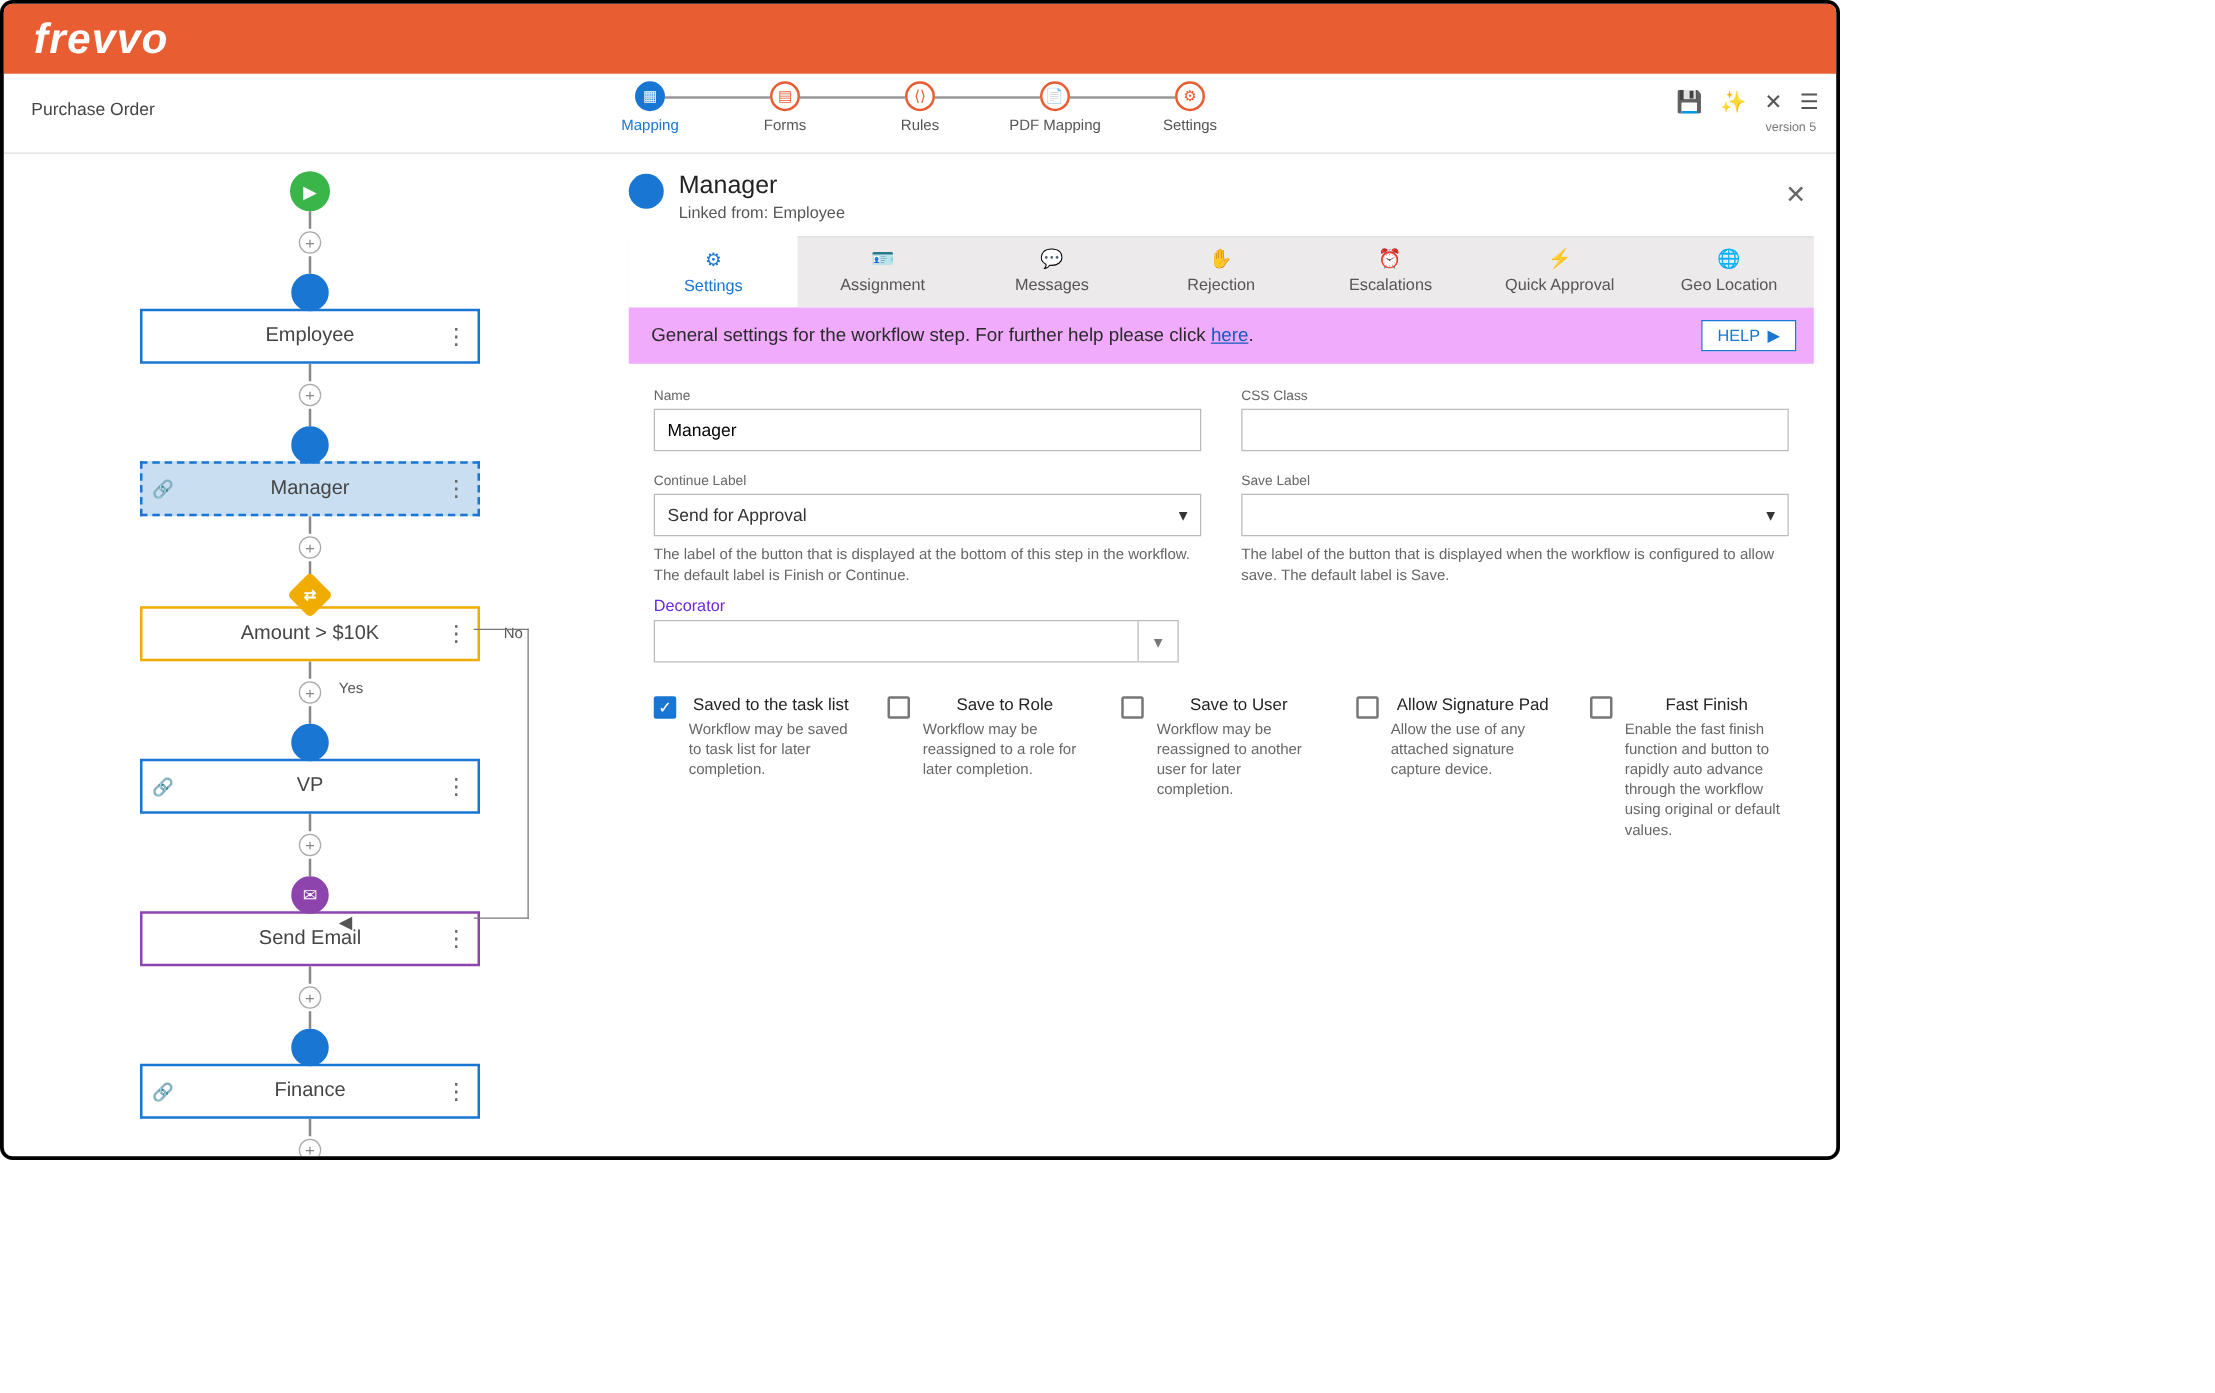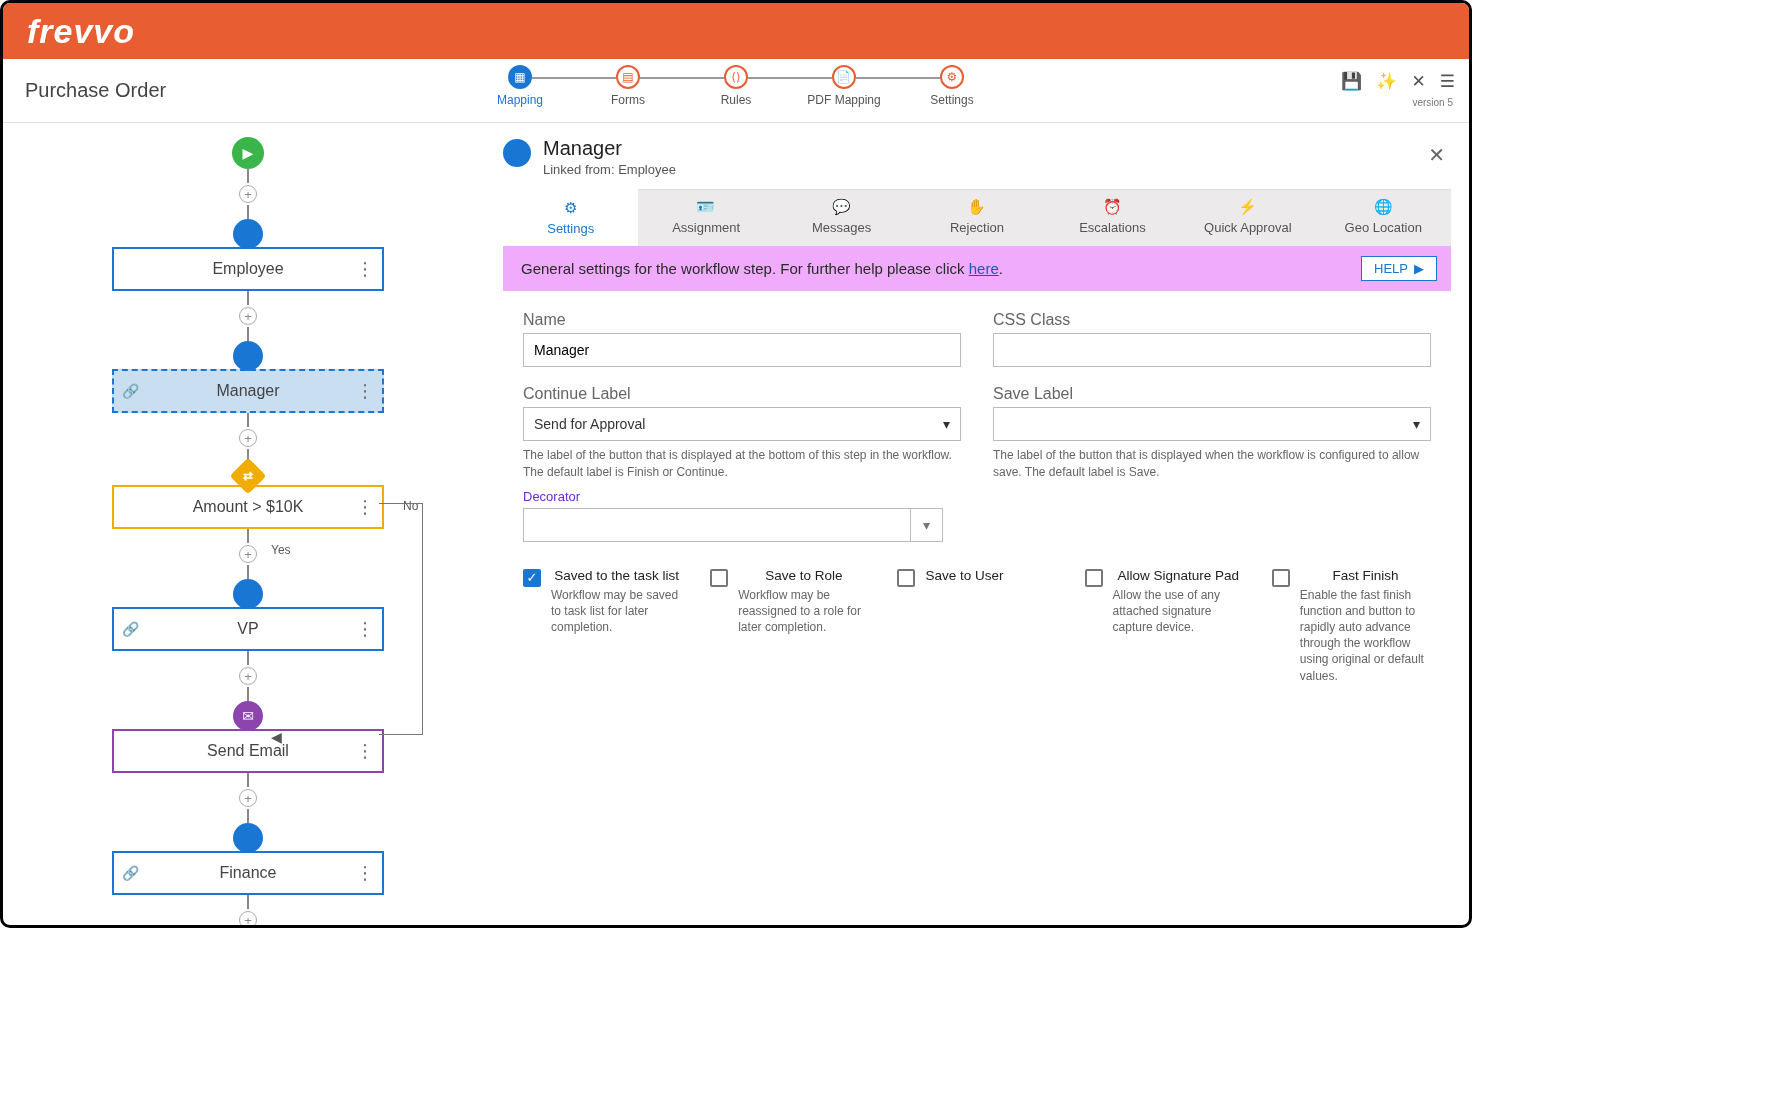--- a/index.html
+++ b/index.html
@@ -5,21 +5,21 @@
 * { box-sizing: border-box; margin: 0; padding: 0; }
 body { font-family: -apple-system, BlinkMacSystemFont, "Segoe UI", Helvetica, Arial, sans-serif; font-size: 14px; color: #333; background: #fff; }
 .app-frame { width: 1472px; height: 928px; border: 3px solid #000; border-radius: 10px; overflow: hidden; position: relative; background: #fff; }
 
 
 .topbar { background: #e95d33; height: 56px; display: flex; align-items: center; padding-left: 24px; }
 .logo { color: #fff; font-size: 34px; font-weight: 700; font-style: italic; letter-spacing: 1px; }
 
 
 .header-row { display: flex; align-items: flex-start; border-bottom: 1px solid #ddd; height: 64px; position: relative; }
-.page-title { font-size: 20px; color: #444; padding: 20px 0 0 22px; width: 420px; }
+.page-title { font-size: 14px; color: #444; padding: 20px 0 0 22px; width: 420px; }
 .step-nav { position: absolute; left: 50%; transform: translateX(-50%); top: 6px; display: flex; align-items: flex-start; }
 .step-nav-item { display: flex; flex-direction: column; align-items: center; text-align: center; font-size: 12px; color: #555; cursor: pointer; width: 108px; }
 .step-nav-item .circle { width: 24px; height: 24px; border-radius: 50%; border: 2px solid #e95d33; display: flex; align-items: center; justify-content: center; background: #fff; z-index: 2; color: #e95d33; font-size: 12px; }
 .step-nav-item.active .circle { background: #1976d2; border-color: #1976d2; color:#fff;}
 .step-nav-item.active { color: #1976d2; }
 .step-nav-item .lbl { margin-top: 4px; }
 .step-conn { flex: none; width: 84px; height: 2px; background: #999; margin-top: 12px; margin-left: -42px; margin-right: -42px; z-index:1; }
 .header-right { position: absolute; right: 14px; top: 12px; display: flex; gap: 14px; align-items: center; color: #555; }
 .header-right .ver { font-size: 10px; color: #777; position: absolute; top: 26px; right: 2px; }
 .icon-btn { cursor: pointer; font-size: 17px; color: #555; }
@@ -62,21 +62,21 @@
 .tab .ti { font-size:15px; margin-bottom:4px; color:#777;}
 .tab.active { background:#fff; color:#1976d2; border-top:2px solid #fff;}
 .tab.active .ti { color:#1976d2;}
 
 .info-band { background:#f0abfc; padding:14px 18px; font-size:15px; color:#2a2a2a; display:flex; align-items:center; margin-top:0; position:relative;}
 .info-band a { color:#1558c0; text-decoration:underline;}
 .help-btn { border:1px solid #1976d2; color:#1976d2; padding:4px 12px; font-size:13px; background:#fff; display:flex; align-items:center; gap:6px; cursor:pointer; position:absolute; right:14px;}
 
 .form-grid { display:grid; grid-template-columns: 1fr 1fr; gap: 18px 32px; padding:20px 20px 8px 20px;}
 .field { display:flex; flex-direction:column;}
-.field label { font-size:16px; color:#666; margin-bottom:4px;}
+.field label { font-size:11px; color:#666; margin-bottom:4px;}
 .field input, .field .select { height:34px; border:1px solid #bbb; padding:0 10px; font-size:14px; background:#fff;}
 .field .select { display:flex; align-items:center; justify-content:space-between; cursor:pointer;}
 .field .hint { font-size:12px; color:#666; margin-top:6px; line-height:1.4;}
 .decor-row { padding:0 20px 16px;}
 .decor-row .select { width:420px; height:34px; border:1px solid #bbb; position:relative; display:flex;}
 .decor-row .select .arrow-part { width:32px; border-left:1px solid #bbb; display:flex;align-items:center;justify-content:center;color:#777;}
 .decor-row .select .body-part { flex:1;}
 
 .check-row { display:flex; gap:28px; padding:10px 20px 24px; align-items:flex-start;}
 .chk { display:flex; gap:10px; flex:1;}
@@ -303,20 +303,21 @@
           <div class="box"></div>
           <div class="text">
               <div class="t1">Save to Role</div>
               <div class="t2">Workflow may be reassigned to a role for later completion.</div>
             </div>
         </div>
         <div class="chk">
           <div class="box"></div>
           <div class="text">
               <div class="t1">Save to User</div>
+              <div class="t2">Workflow may be reassigned to another user for later completion.</div>
             </div>
         </div>
         <div class="chk">
           <div class="box"></div>
           <div class="text">
               <div class="t1">Allow Signature Pad</div>
               <div class="t2">Allow the use of any attached signature capture device.</div>
             </div>
         </div>
         <div class="chk">

